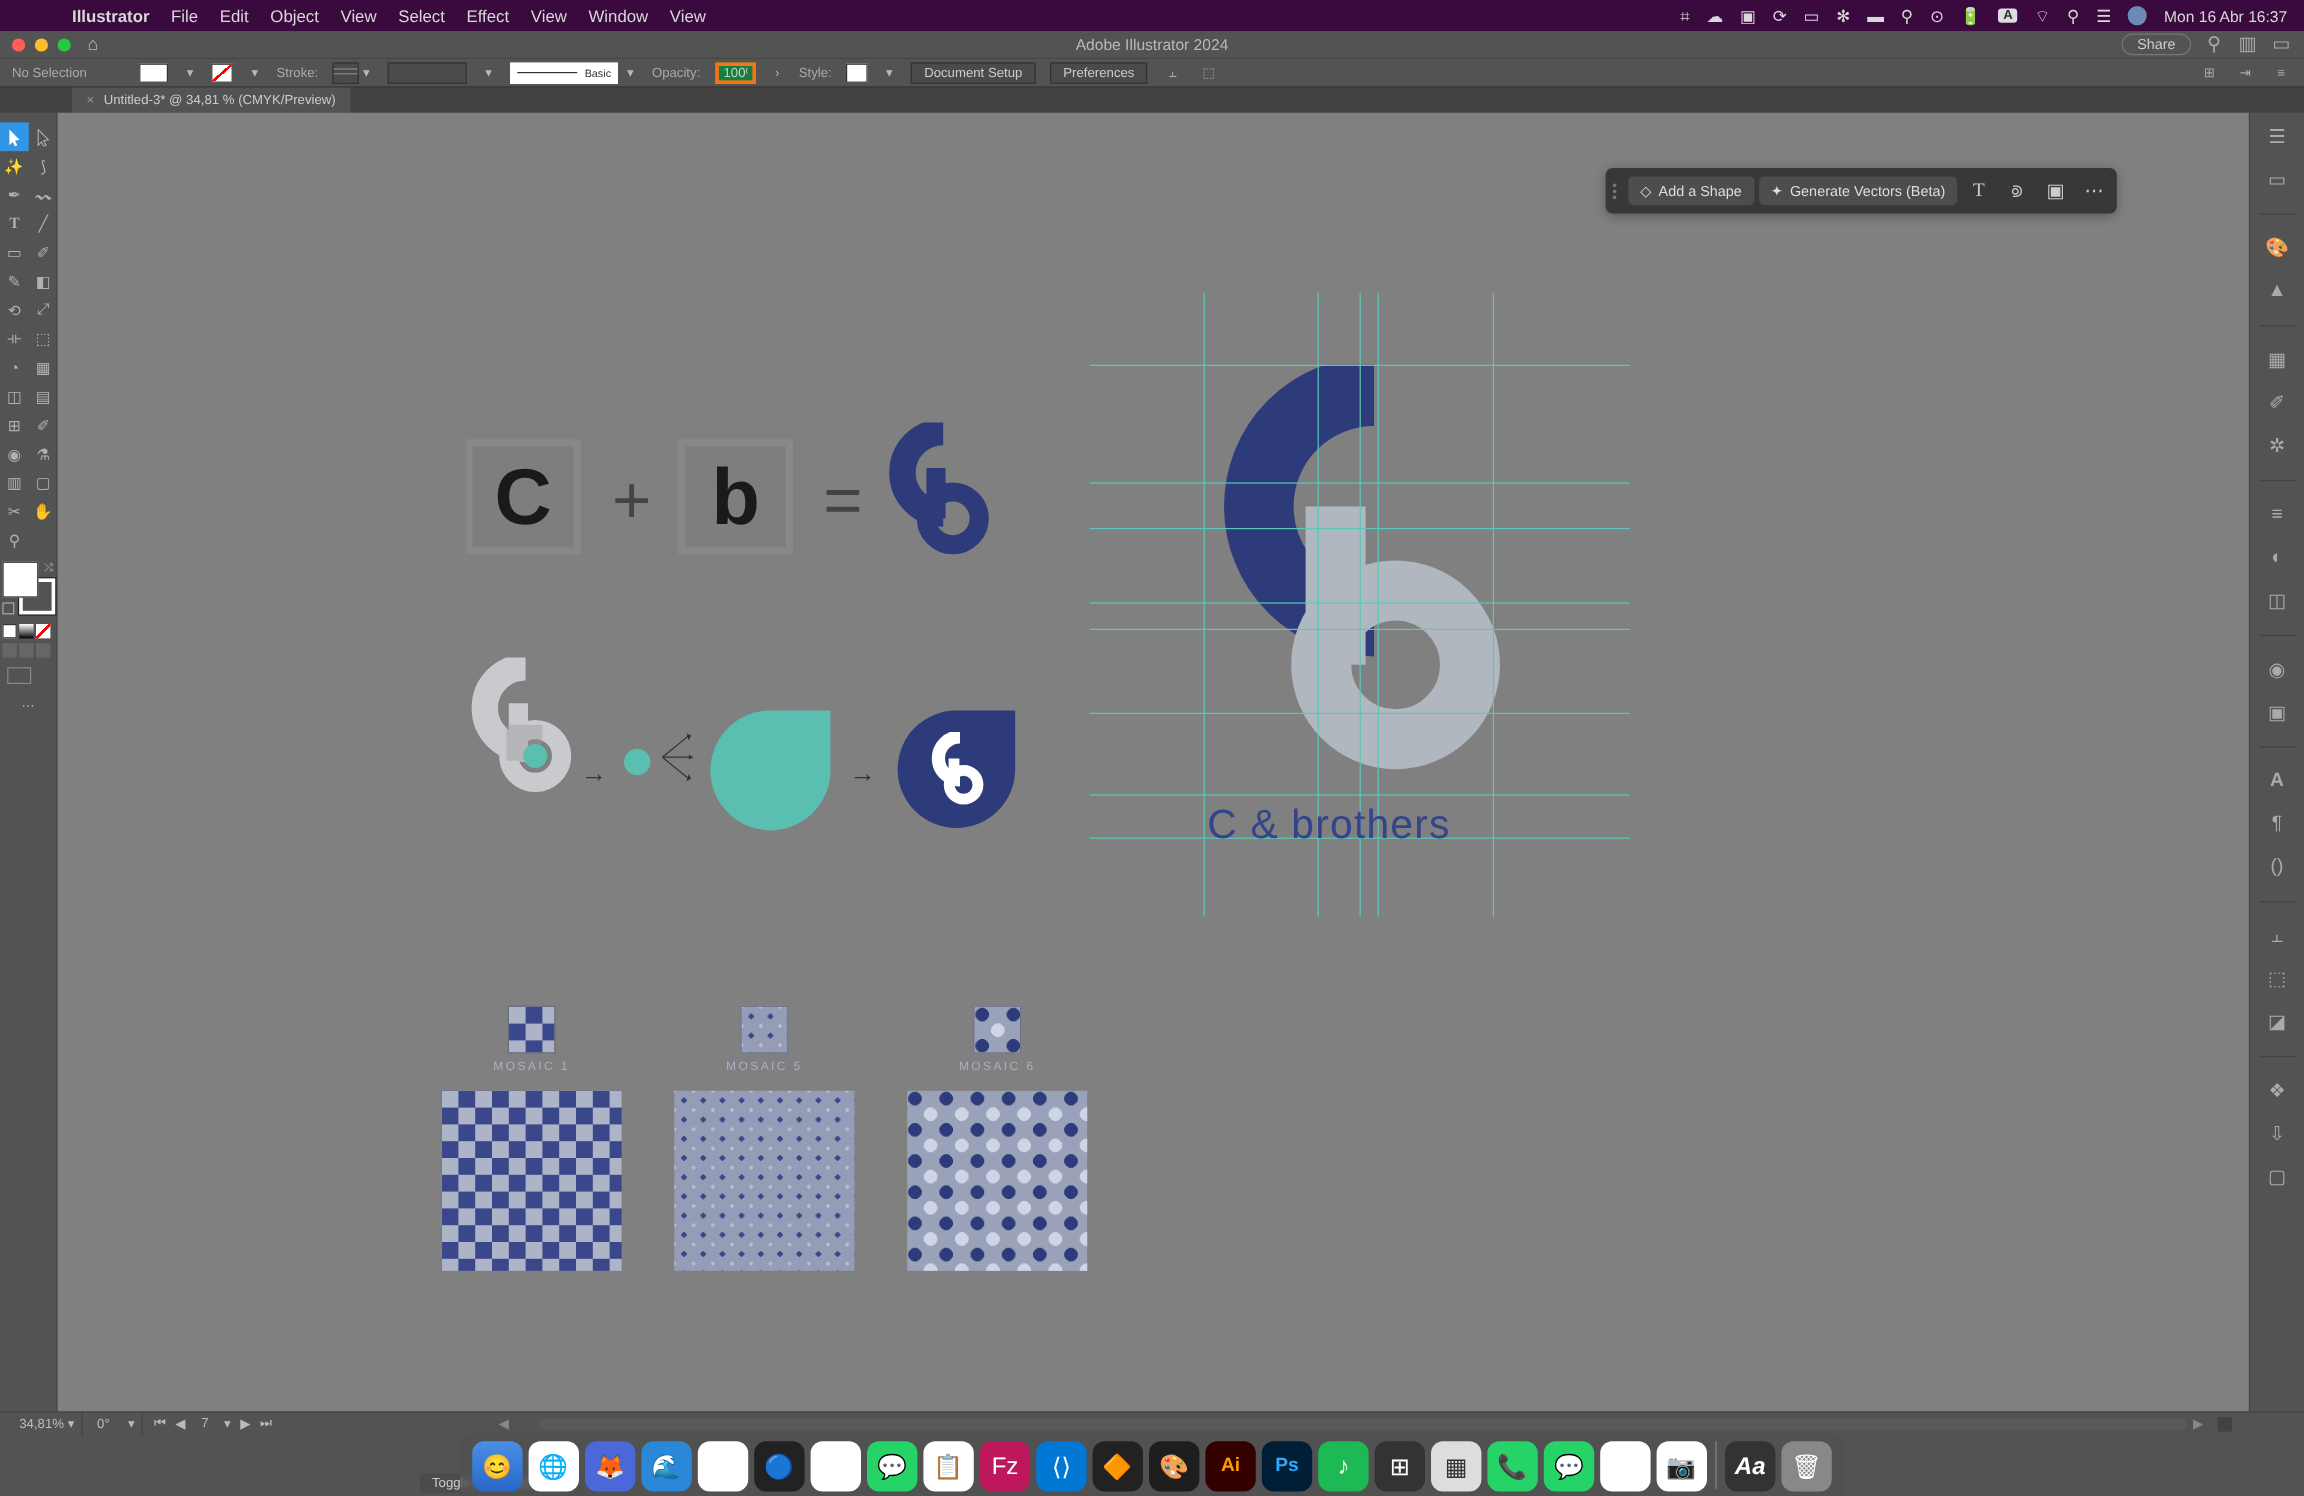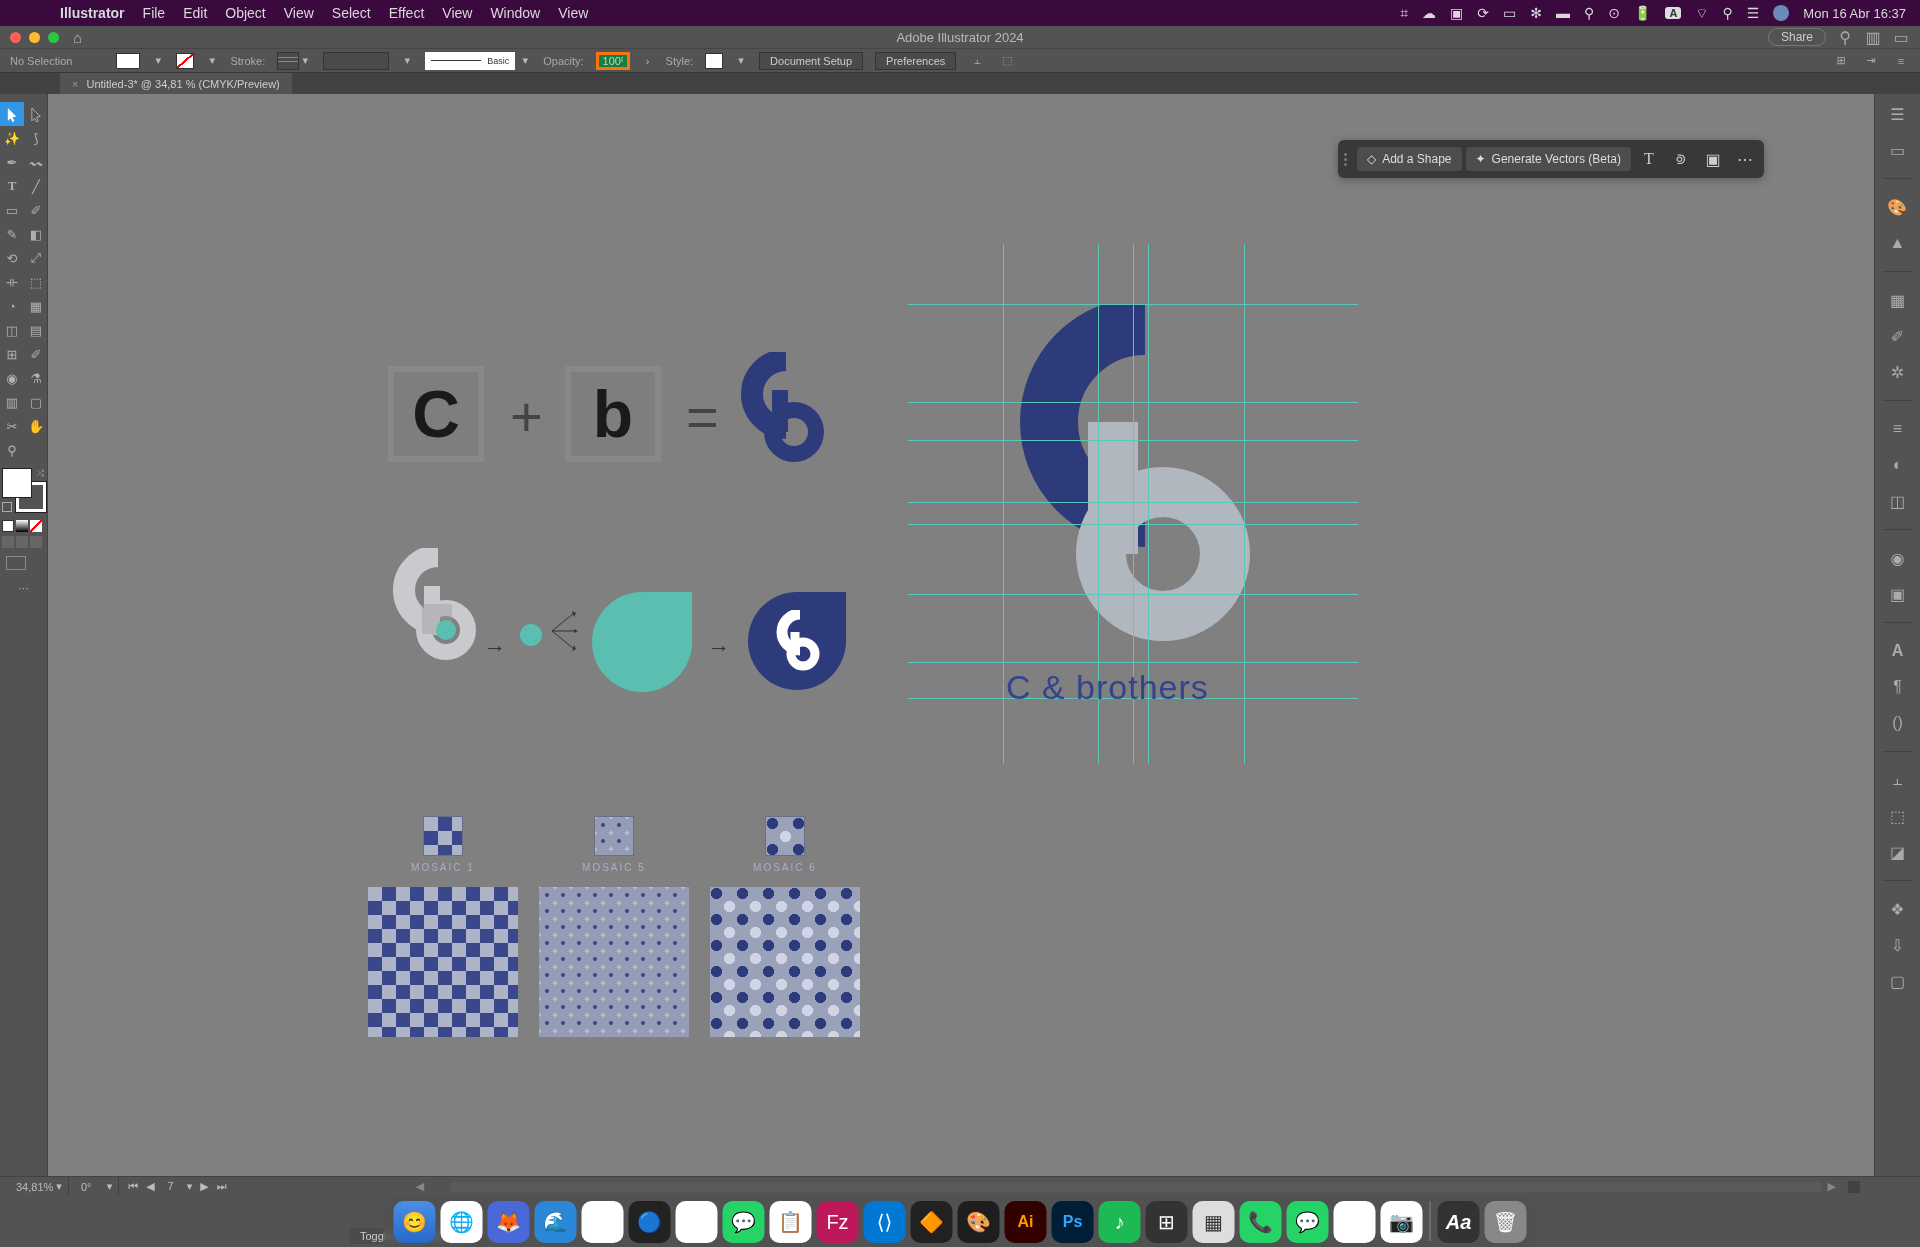--- a/index.html
+++ b/index.html
@@ -374,21 +374,21 @@
       <div class="guide-h" style="left:860px; top:210px; width:450px"></div>
       <div class="guide-h" style="left:860px; top:308px; width:450px"></div>
       <div class="guide-h" style="left:860px; top:346px; width:450px"></div>
       <div class="guide-h" style="left:860px; top:408px; width:450px"></div>
       <div class="guide-h" style="left:860px; top:430px; width:450px"></div>
       <div class="guide-h" style="left:860px; top:500px; width:450px"></div>
       <div class="guide-h" style="left:860px; top:568px; width:450px"></div>
       <div class="guide-h" style="left:860px; top:604px; width:450px"></div>
       <div class="art brand-text" style="left:958px; top:574px">C &amp; brothers</div>
 
-      <div class="art" style="left:320px; top:722px; display:flex; gap:21px">
+      <div class="art" style="left:320px; top:744px; display:flex; gap:44px">
         <div class="mosaic-group">
           <div class="mosaic-icon pat1"></div>
           <div class="mosaic-label">MOSAIC 1</div>
           <div class="mosaic-swatch pat1"></div>
         </div>
         <div class="mosaic-group">
           <div class="mosaic-icon pat5"></div>
           <div class="mosaic-label">MOSAIC 5</div>
           <div class="mosaic-swatch pat5"></div>
         </div>

